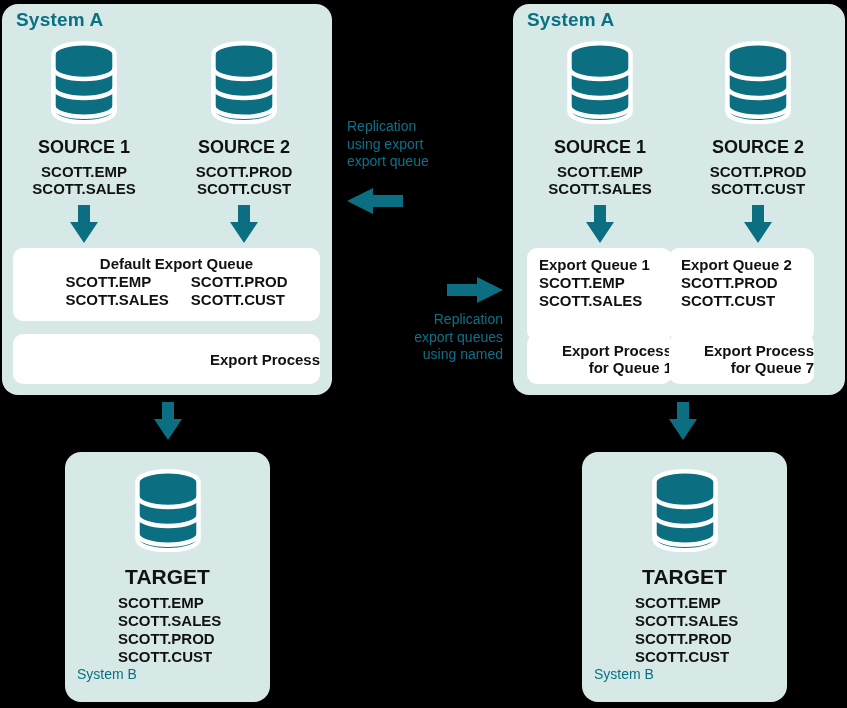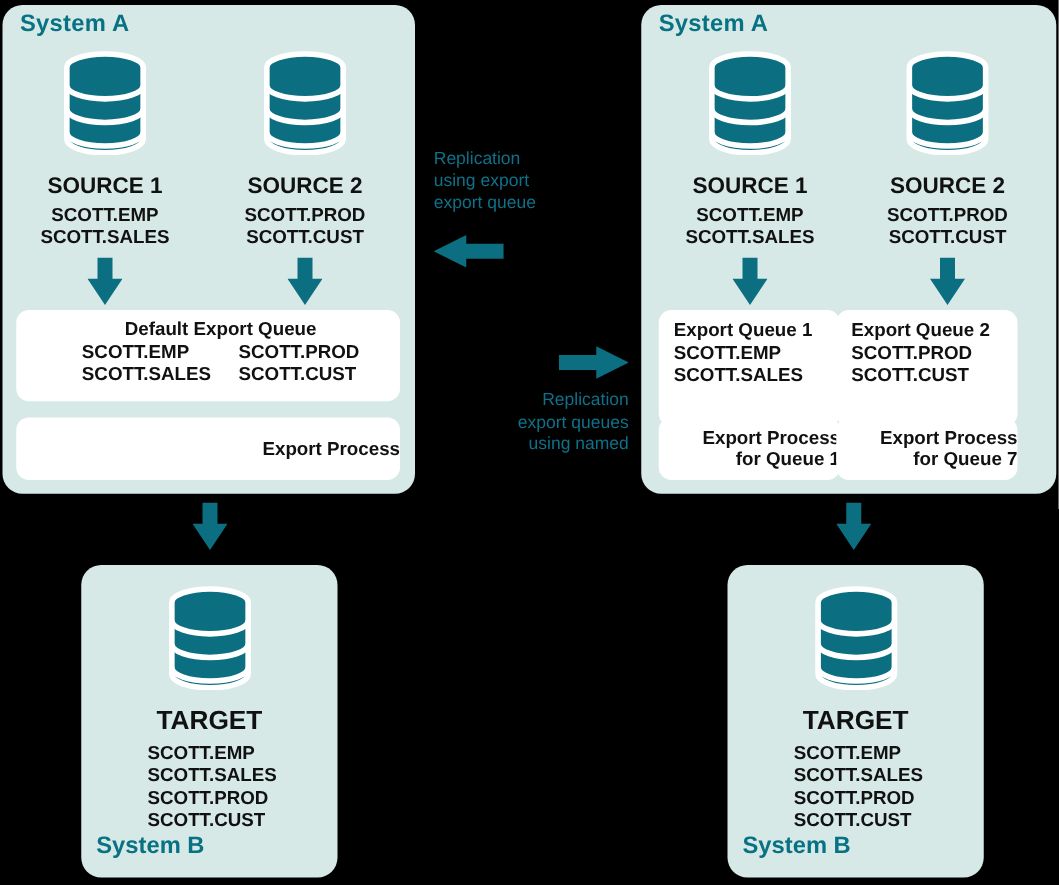--- a/index.html
+++ b/index.html
@@ -48,21 +48,21 @@
   .process-box-r{top:330px;width:145px;height:50px;}
   .mid-label{
     position:absolute;font-size:14px;font-weight:normal;color:#0F7189;line-height:17.5px;
   }
   #lbl-default{left:347px;top:118px;text-align:left;}
   #lbl-named{left:343px;top:311px;width:160px;text-align:right;}
   .flow-arrow{position:absolute;line-height:0;}
   .cyl-holder{position:absolute;left:50%;transform:translateX(-50%);top:12px;line-height:0;}
   .target-label{position:absolute;top:113px;left:0;width:100%;text-align:center;font-size:21px;font-weight:bold;color:#111;}
   .target-tables{position:absolute;left:53px;top:142px;font-size:15px;font-weight:bold;color:#111;line-height:18px;text-align:left;}
-  .sysB-title{position:absolute;left:12px;top:214px;font-size:19px;font-weight:bold;color:#087284;}
+  .sysB-title{position:absolute;left:12px;top:214px;font-size:14px;font-weight:normal;color:#087284;}
   .tline{display:block;}
 </style>
 </head>
 <body>
 
 <svg width="0" height="0" style="position:absolute">
   <defs>
     <g id="db-cylinder">
       <path d="M6,17 A34,12 0 0 1 74,17 L74,81 A34,12 0 0 1 6,81 Z" fill="#0C6F81" stroke="#ffffff" stroke-width="5" stroke-linejoin="round"></path>
       <path d="M6,33 A34,12 0 0 0 74,33" fill="none" stroke="#ffffff" stroke-width="5"></path>

